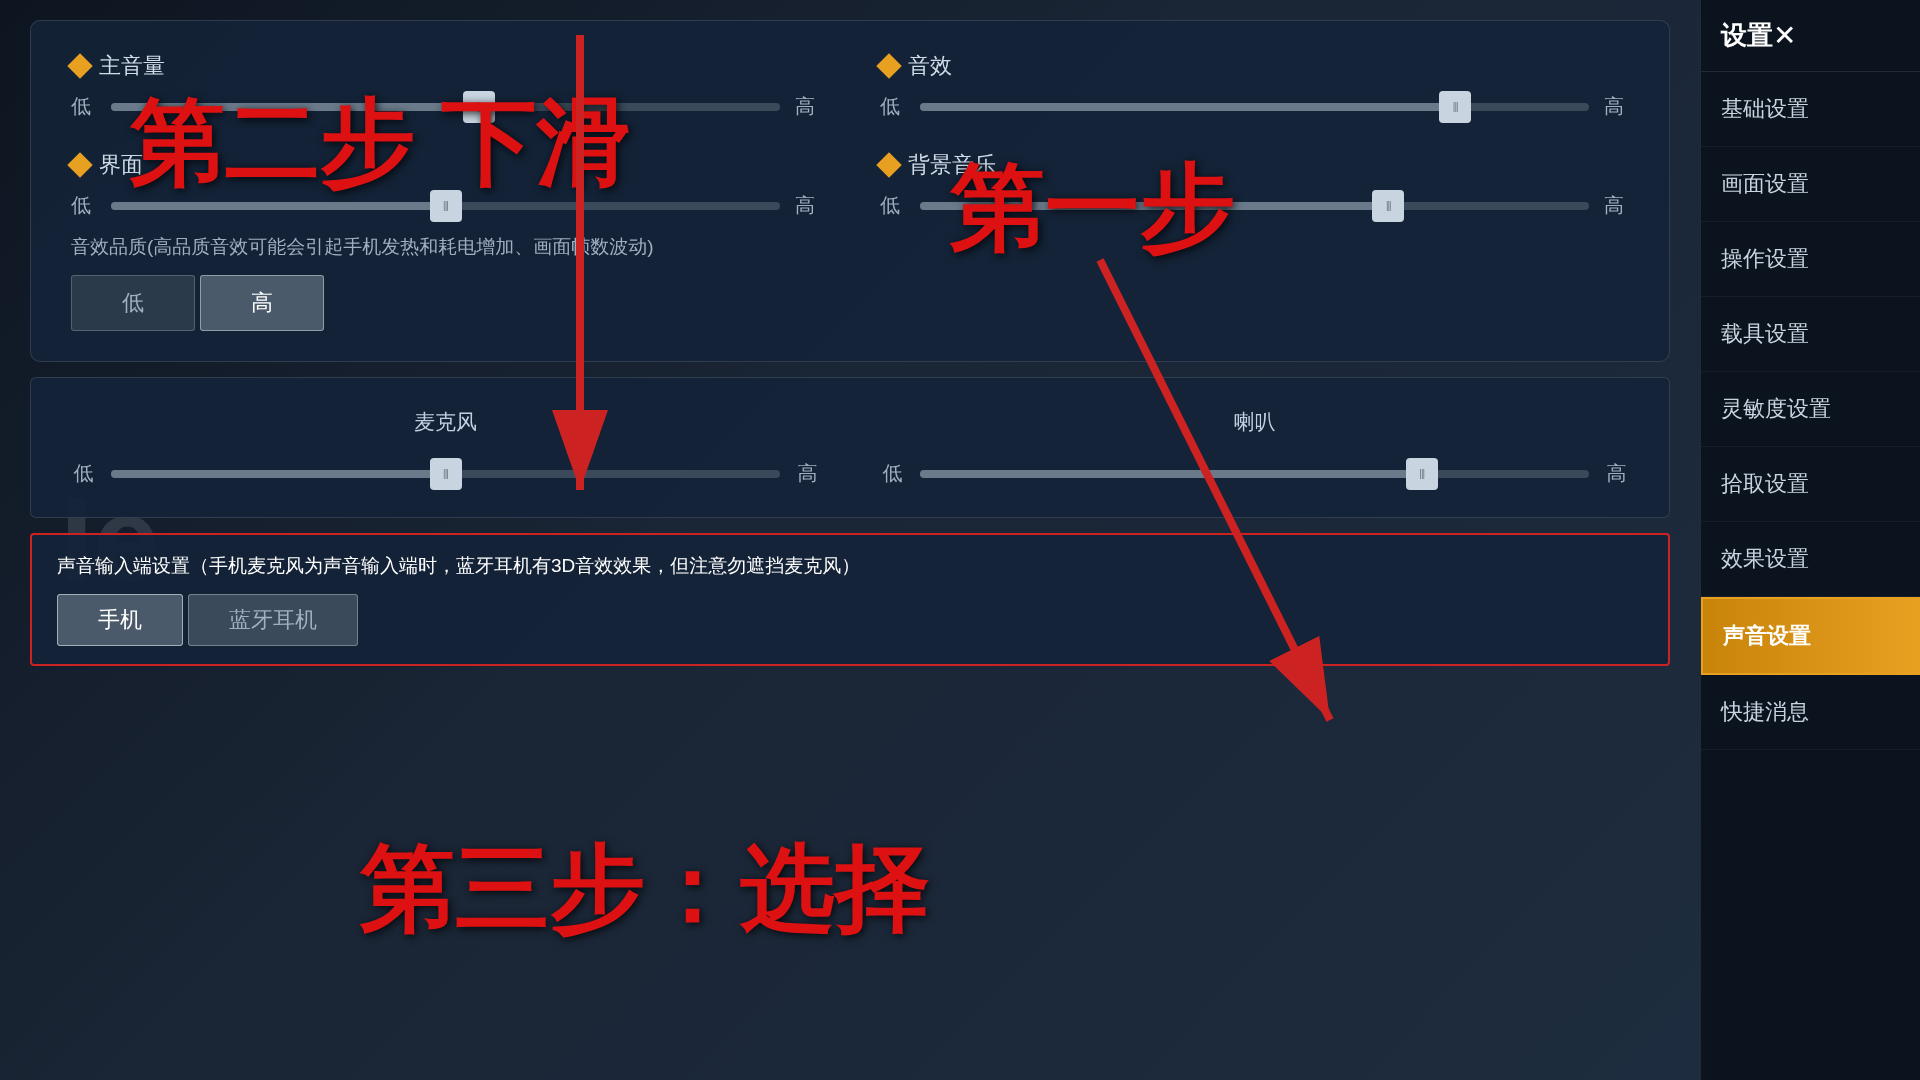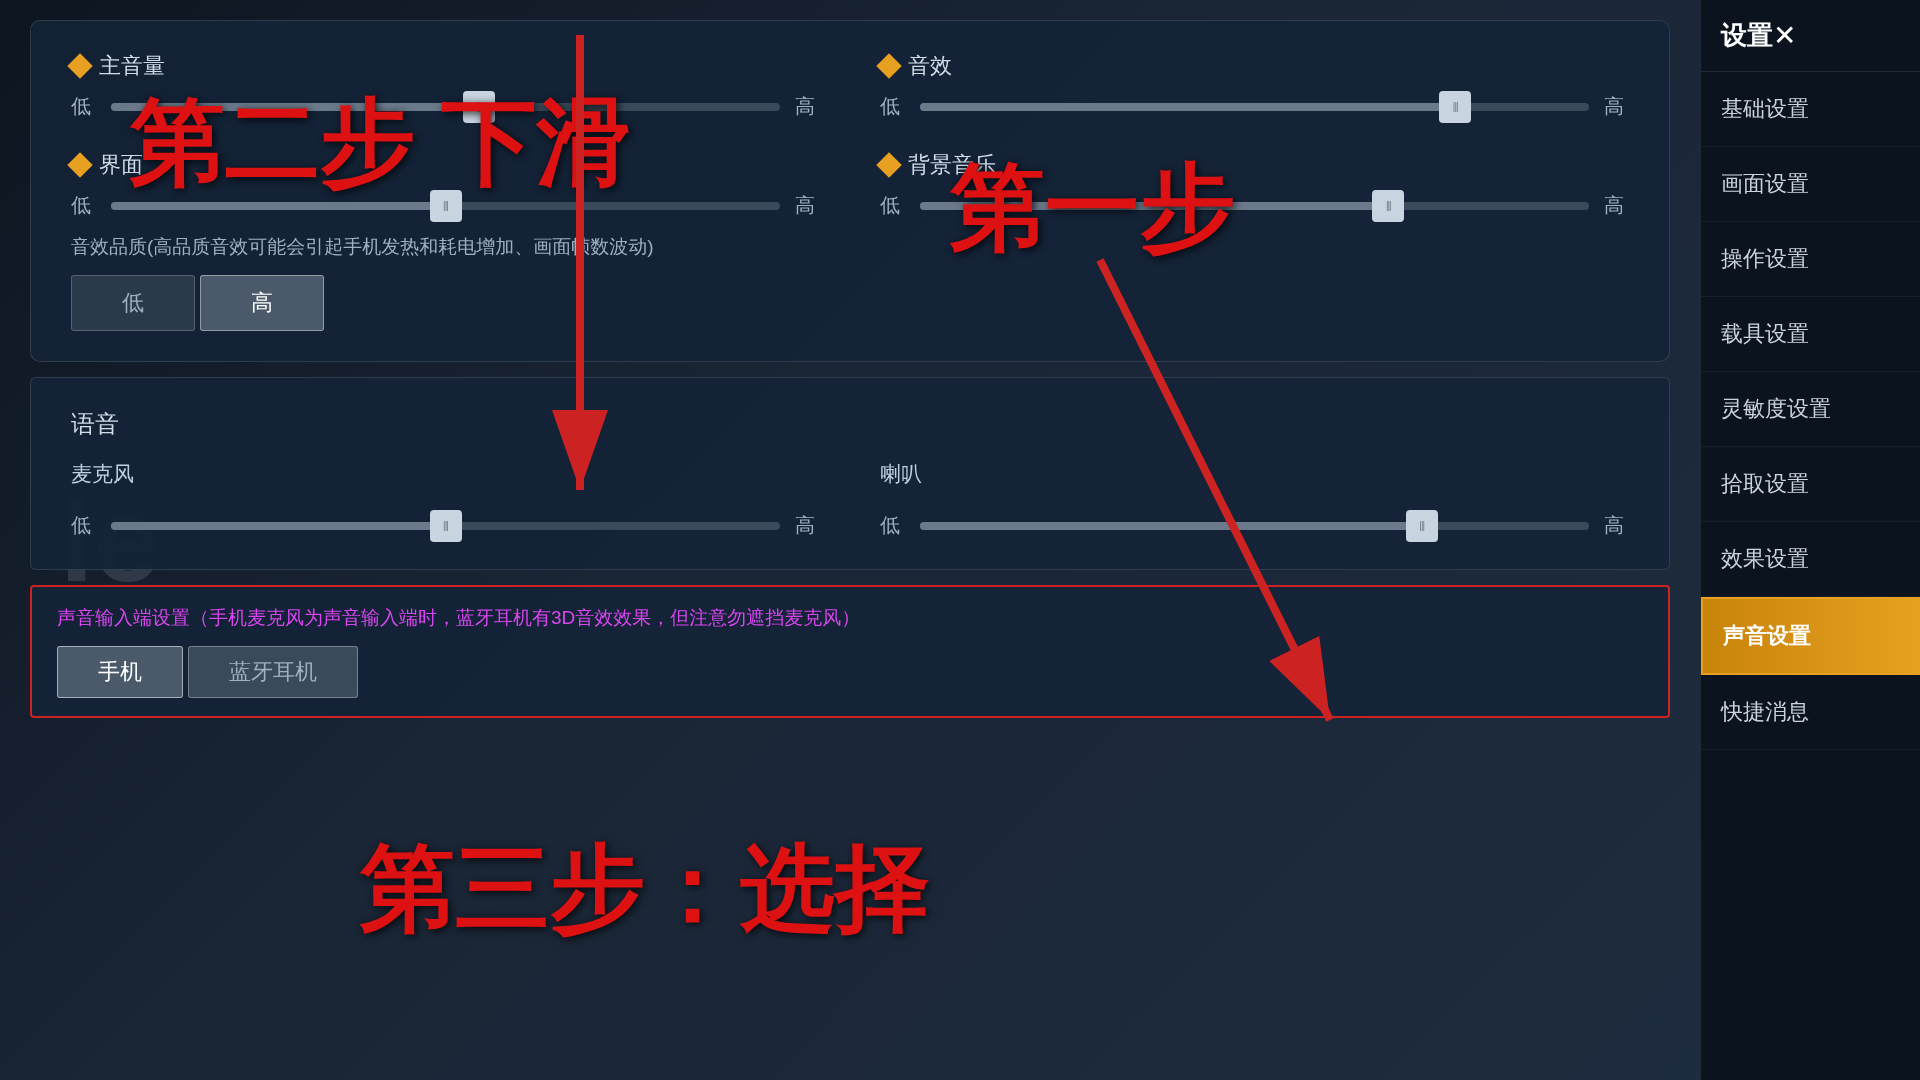--- a/index.html
+++ b/index.html
@@ -221,38 +221,39 @@
     .voice-title {
       color: #d0dce8;
       font-size: 24px;
       margin-bottom: 20px;
     }
 
     .voice-grid {
       display: grid;
       grid-template-columns: 1fr 1fr;
       gap: 25px 60px;
+      text-align: center;
     }
 
     .voice-group-label {
       color: #c0d0e0;
       font-size: 21px;
       margin-bottom: 12px;
     }
 
     
     .input-section {
       border: 2px solid #cc2222;
       border-radius: 4px;
       padding: 18px 25px;
       background: rgba(20, 35, 55, 0.92);
     }
 
     .input-desc {
-      color: #d946ef;
+      color: #ffffff;
       font-size: 19px;
       margin-bottom: 15px;
     }
 
     .input-buttons {
       display: flex;
       gap: 5px;
     }
 
     .input-btn {
@@ -383,21 +384,20 @@
     <div class="quality-section">
       <div class="quality-text">音效品质(高品质音效可能会引起手机发热和耗电增加、画面帧数波动)</div>
       <div class="quality-buttons">
         <button class="quality-btn">低</button>
         <button class="quality-btn active">高</button>
       </div>
     </div>
   </div>
 
   <div class="voice-panel">
-    <div class="voice-title">语音</div>
     <div class="voice-grid">
 
       <div class="setting-group">
         <div class="voice-group-label">麦克风</div>
         <div class="slider-row">
           <span class="slider-label">低</span>
           <div class="slider-track">
             <div class="slider-fill" style="width:50%"></div>
             <div class="slider-thumb" style="left:calc(50% - 16px)"></div>
           </div>

